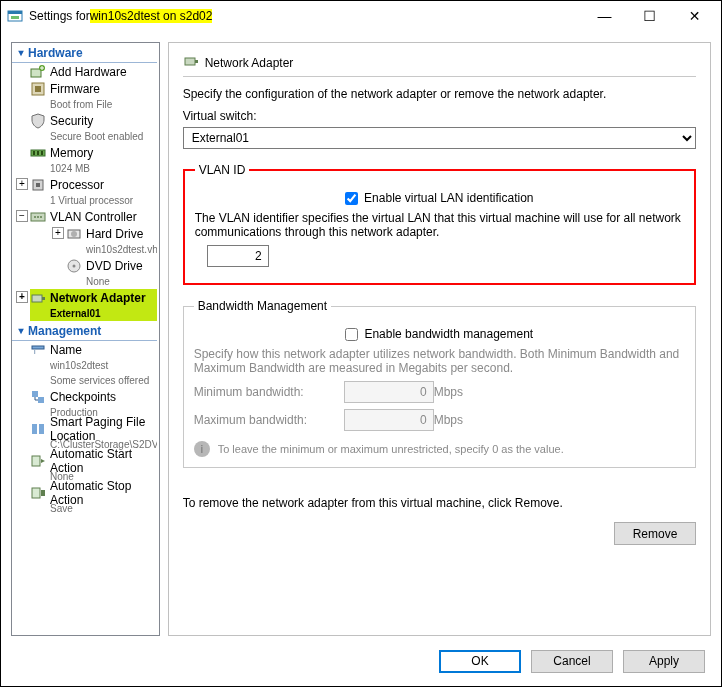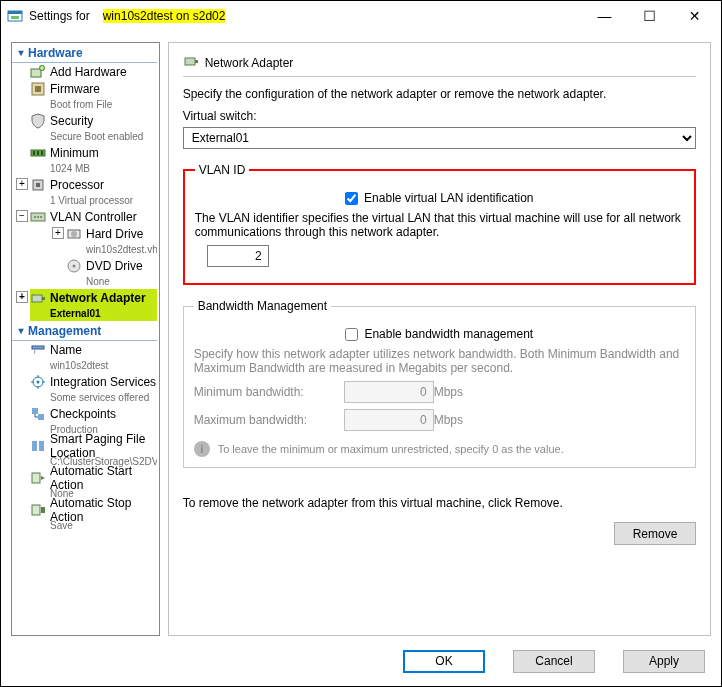--- a/index.html
+++ b/index.html
@@ -17,21 +17,21 @@
 
   
   .titlebar {
     display: flex;
     align-items: center;
     height: 30px;
     padding: 0 4px 0 6px;
     background: #fff;
   }
   .titlebar .icon { width: 16px; height: 16px; margin-right: 6px; }
-  .titlebar .title { flex: 0 0 auto; font-size: 12px; display:flex; align-items:center; gap:13px; }
+  .titlebar .title { flex: 0 0 auto; font-size: 12px; display:flex; align-items:center; gap:0; }
   .titlebar .highlight { background: #ffff00; }
   .titlebar .spacer { flex: 1 1 auto; }
   .winbtn {
     width: 45px; height: 30px; display: flex; align-items: center;
     justify-content: center; color: #000; font-size: 14px;
   }
 
   
   .content {
     display: flex;
@@ -142,21 +142,21 @@
   .remove-row { display:flex; justify-content:flex-end; margin-top:12px; }
   .btn {
     min-width: 82px; height: 23px; font: inherit;
     background: #e1e1e1; border: 1px solid #adadad;
     padding: 0 14px;
   }
 
   
   .button-bar {
     display:flex; justify-content:flex-end; align-items:center;
-    gap: 28px; padding: 12px 16px;
+    gap: 10px; padding: 12px 16px;
     height: 50px;
   }
   .btn.primary { border: 1px solid #0078d7; background:#fff; color:#000; box-shadow: inset 0 0 0 1px #0078d7; }
 </style>
 </head>
 <body>
 
 <div class="titlebar">
   <span class="icon">
     <svg class="ico" viewBox="0 0 16 16">
@@ -225,21 +225,21 @@
     <div class="tree-item">
       <div class="tree-row">
         <span class="node-icon">
           <svg class="ico" viewBox="0 0 16 16">
               <rect x="1" y="5" width="14" height="6" fill="#6aa84f" stroke="#3b6e2f"></rect>
               <rect x="3" y="6" width="2" height="4" fill="#274e13"></rect>
               <rect x="7" y="6" width="2" height="4" fill="#274e13"></rect>
               <rect x="11" y="6" width="2" height="4" fill="#274e13"></rect>
             </svg>
         </span>
-        <span>Minimum</span>
+        <span>Memory</span>
       </div>
       <div class="tree-sub">1024 MB</div>
     </div>
 
     <div class="tree-item">
       <div class="tree-row">
         <span class="expander">+</span>
         <span class="node-icon">
           <svg class="ico" viewBox="0 0 16 16">
               <rect x="3" y="3" width="10" height="10" fill="#d4d4d4" stroke="#666"></rect>
@@ -319,30 +319,20 @@
               <rect x="2" y="4" width="12" height="3" fill="#7aa8d8" stroke="#305a8a"></rect>
               <text x="4" y="12" font-size="6" fill="#305a8a">I</text>
             </svg>
         </span>
         <span>Name</span>
       </div>
       <div class="tree-sub">win10s2dtest</div>
     </div>
 
     <div class="tree-item">
-      <div class="tree-row">
-        <span class="node-icon">
-          <svg class="ico" viewBox="0 0 16 16">
-              <circle cx="8" cy="8" r="5" fill="none" stroke="#2a7ab0"></circle>
-              <circle cx="8" cy="8" r="1.5" fill="#2a7ab0"></circle>
-              <path d="M8 1v3M8 12v3M1 8h3M12 8h3" stroke="#2a7ab0"></path>
-            </svg>
-        </span>
-        <span>Integration Services</span>
-      </div>
       <div class="tree-sub">Some services offered</div>
     </div>
 
     <div class="tree-item">
       <div class="tree-row">
         <span class="node-icon">
           <svg class="ico" viewBox="0 0 16 16">
               <rect x="2" y="2" width="6" height="6" fill="#7aa8d8"></rect>
               <rect x="8" y="8" width="6" height="6" fill="#7aa8d8"></rect>
               <path d="M5 8v3h3" stroke="#305a8a" fill="none"></path>

